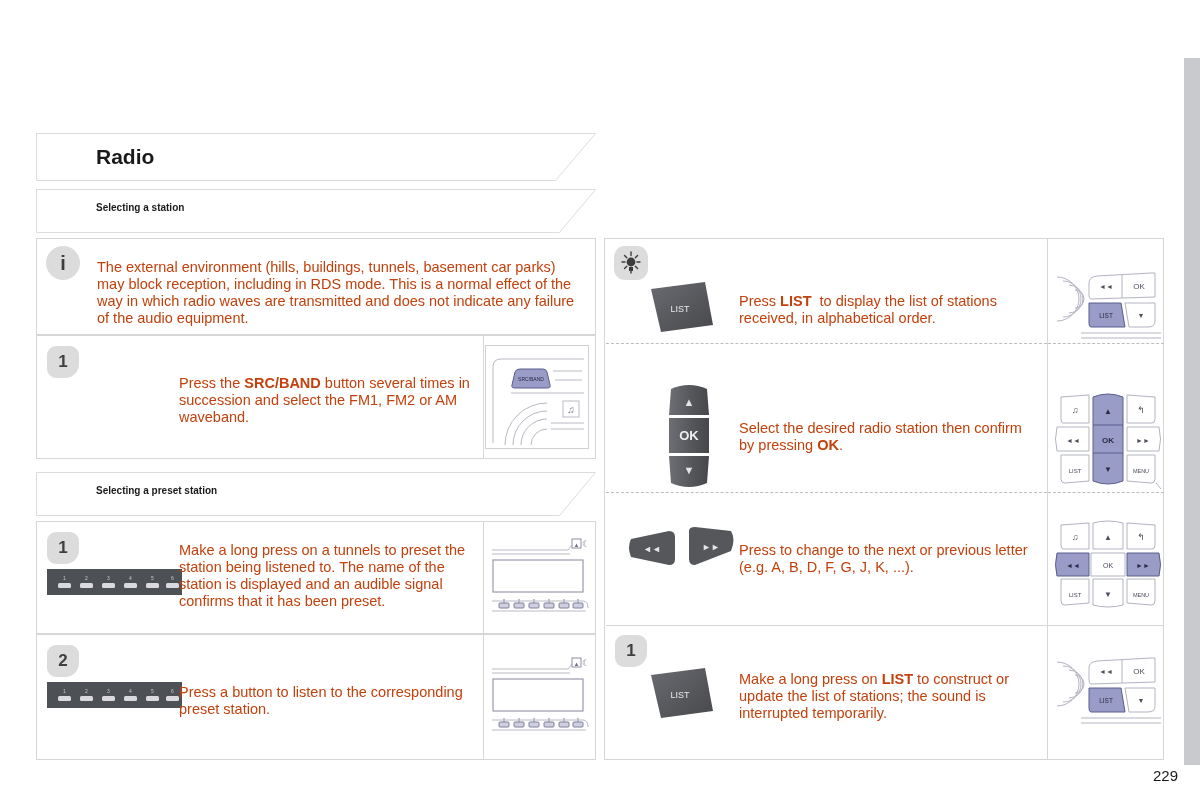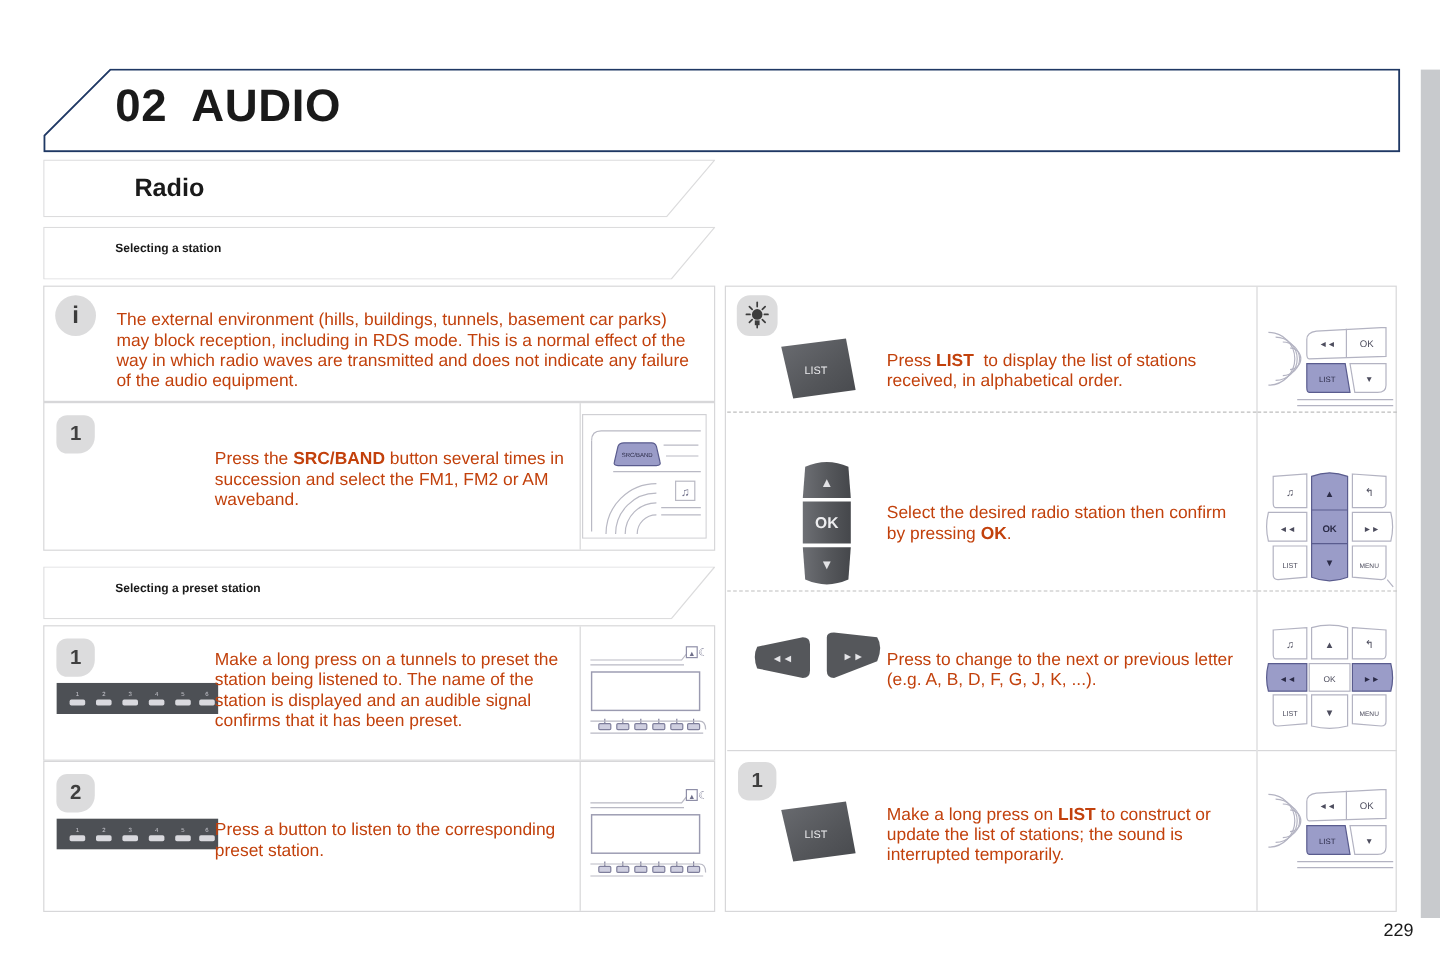--- a/index.html
+++ b/index.html
@@ -47,21 +47,21 @@
     position: absolute;
     box-sizing: border-box;
   }
   .banner svg { position: absolute; left: 0; top: 0; }
   .banner .banner-label {
     position: absolute;
     color: #1a1a1a;
     white-space: nowrap;
   }
   .banner-lg { left: 36px; width: 560px; height: 48px; }
-  .banner-lg .banner-label { left: 76px; top: 12px; font-size: 21px; font-weight: bold; }
+  .banner-lg .banner-label { left: 60px; top: 12px; font-size: 21px; font-weight: bold; }
   .banner-sm { left: 36px; width: 560px; height: 44px; }
   .banner-sm .banner-label { left: 60px; top: 13px; font-size: 10px; font-weight: bold; }
 
   
   .panel {
     position: absolute;
     box-sizing: border-box;
     border: 1px solid #d7d7d9;
     background: #ffffff;
   }
@@ -130,28 +130,20 @@
 
   .illus { position: absolute; }
 </style>
 </head>
 <body>
 
 <div class="page">
 
   <div class="edge-tab"></div>
 
-  <div class="chapter-header">
-    <svg width="1131" height="70" viewBox="0 0 1131 70">
-      <path d="M1 69 L1 56 L56 1 L1130 1 L1130 69 Z" fill="#ffffff" stroke="#1f3864" stroke-width="1.6"></path>
-    </svg>
-    <div class="chapter-title">
-      <span class="chapter-num">02</span><span>AUDIO</span>
-    </div>
-  </div>
 
   <div class="banner banner-lg" style="top:133px;">
     <svg width="560" height="48" viewBox="0 0 560 48">
       <path d="M0.5 0.5 L559.5 0.5 L519.5 47.5 L0.5 47.5 Z" fill="#ffffff" stroke="#dcdcdd" stroke-width="1"></path>
     </svg>
     <span class="banner-label">Radio</span>
   </div>
 
   <div class="banner banner-sm" style="top:189px;">
     <svg width="560" height="44" viewBox="0 0 560 44">

